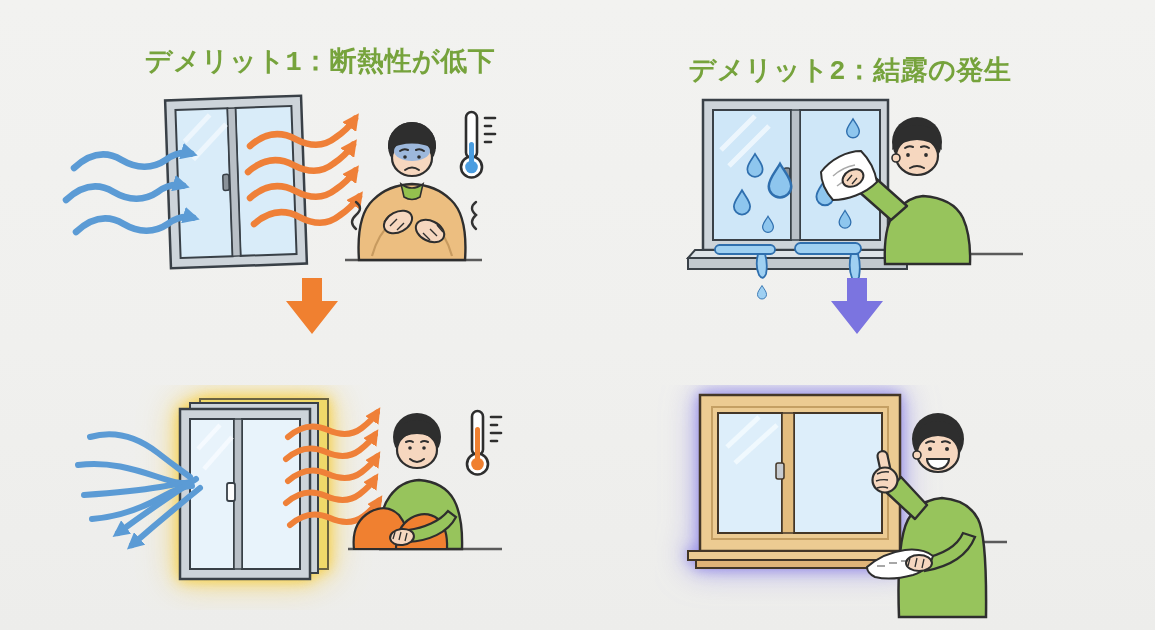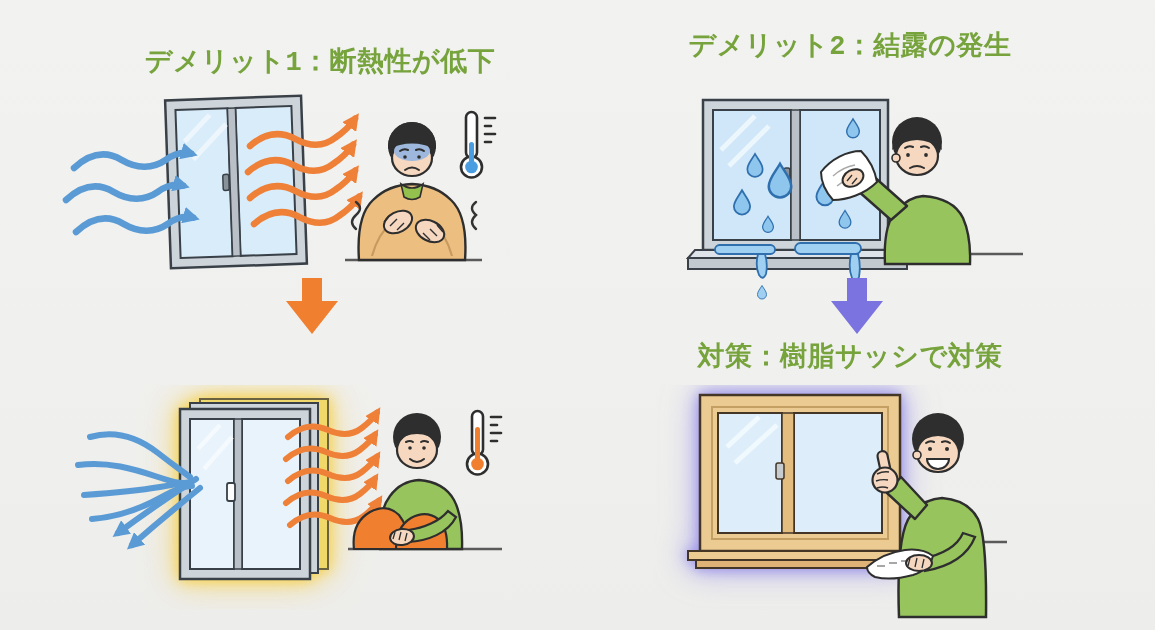--- a/index.html
+++ b/index.html
@@ -16,22 +16,21 @@
   }
   .glow-yellow{filter:drop-shadow(0 0 7px rgba(247,205,60,.95)) drop-shadow(0 0 16px rgba(247,205,60,.65));}
   .glow-purple{filter:drop-shadow(0 0 7px rgba(141,132,232,.9)) drop-shadow(0 0 15px rgba(141,132,232,.6));}
 </style>
 </head>
 <body>
 
 <div class="canvas">
 
   <div class="title" style="left:90px;top:48px;width:460px">デメリット1：断熱性が低下</div>
-  <div class="title" style="left:655px;top:32px;width:390px">デメリット2：結露の発生</div>
-  <div class="title" style="left:660px;top:343px;width:380px">対策：樹脂サッシで対策</div>
+  <div class="title" style="left:655px;top:57px;width:390px">デメリット2：結露の発生</div>
 
   <svg class="abs" style="left:60px;top:88px" width="460" height="185" viewBox="0 0 460 185">
     <defs>
       <marker id="tl-ab" viewBox="0 0 10 10" refX="6" refY="5" markerWidth="2.6" markerHeight="2.6" orient="auto">
         <path d="M0,0 L10,5 L0,10 z" fill="#5b9bd5"></path>
         </marker>
       <marker id="tl-ao" viewBox="0 0 10 10" refX="6" refY="5" markerWidth="2.6" markerHeight="2.6" orient="auto">
         <path d="M0,0 L10,5 L0,10 z" fill="#ef8038"></path>
         </marker>
     </defs>

